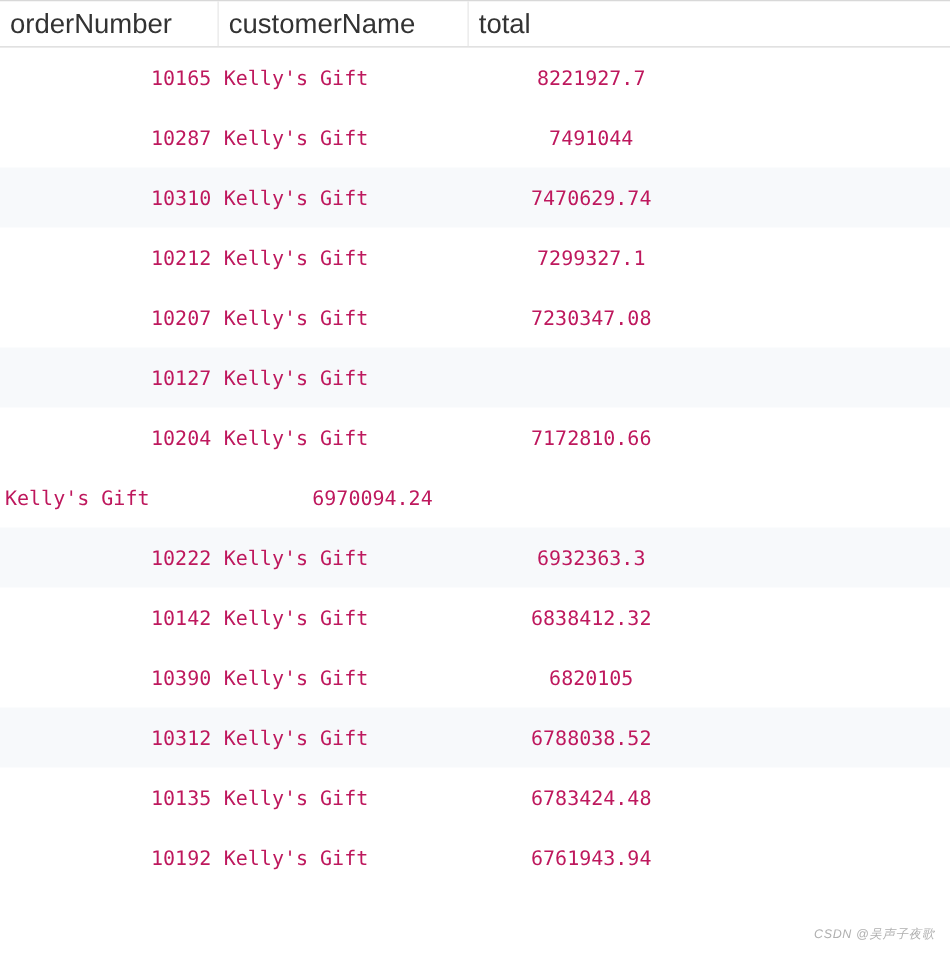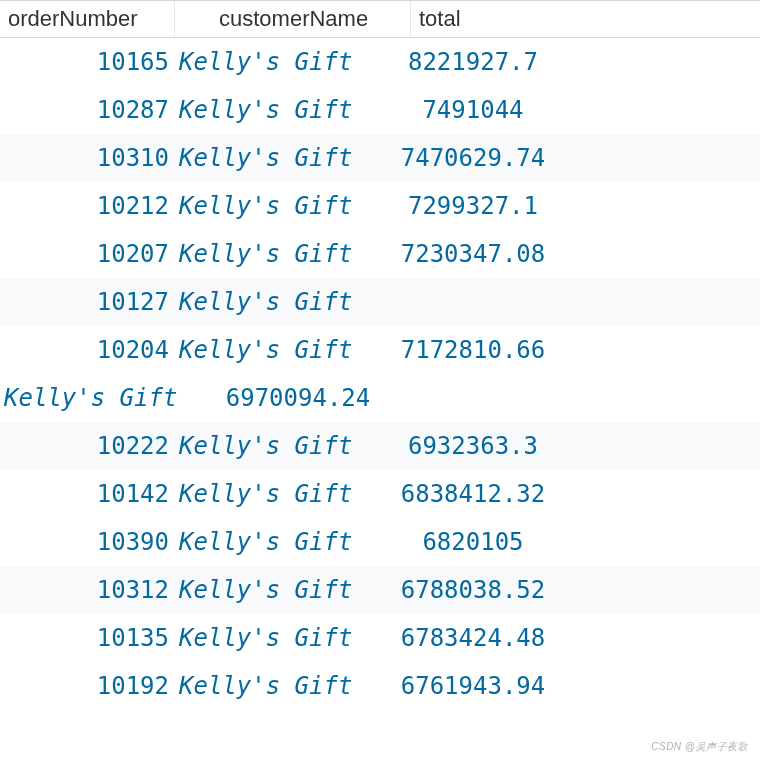--- a/index.html
+++ b/index.html
@@ -39,53 +39,51 @@
     }
     .header-cell:last-child {
       border-right: none;
       flex: 1;
     }
     .col-order {
       width: 175px;
     }
     .col-customer {
       width: 200px;
-      margin-left: 36px;
     }
     .col-total {
       width: 200px;
     }
     .body-rows {
       width: 100%;
     }
     .data-row {
       display: flex;
       height: 48px;
       align-items: center;
     }
     .data-row.stripe {
       background: #f7f9fb;
     }
     .data-cell {
       font-family: "SF Mono", "Menlo", "Monaco", "Consolas", monospace;
-      font-size: 24px;
-      color: #0369a1;
+      font-size: 16px;
+      color: #be185d;
       white-space: nowrap;
       overflow: hidden;
     }
     .cell-order {
       width: 175px;
       text-align: right;
       padding-right: 6px;
     }
     .cell-customer {
       width: 206px;
       text-align: left;
       padding-left: 4px;
-      font-style: italic;
     }
     .cell-total {
       width: 190px;
       text-align: center;
       padding-right: 6px;
     }
     .watermark {
       position: absolute;
       bottom: 10px;
       right: 12px;

